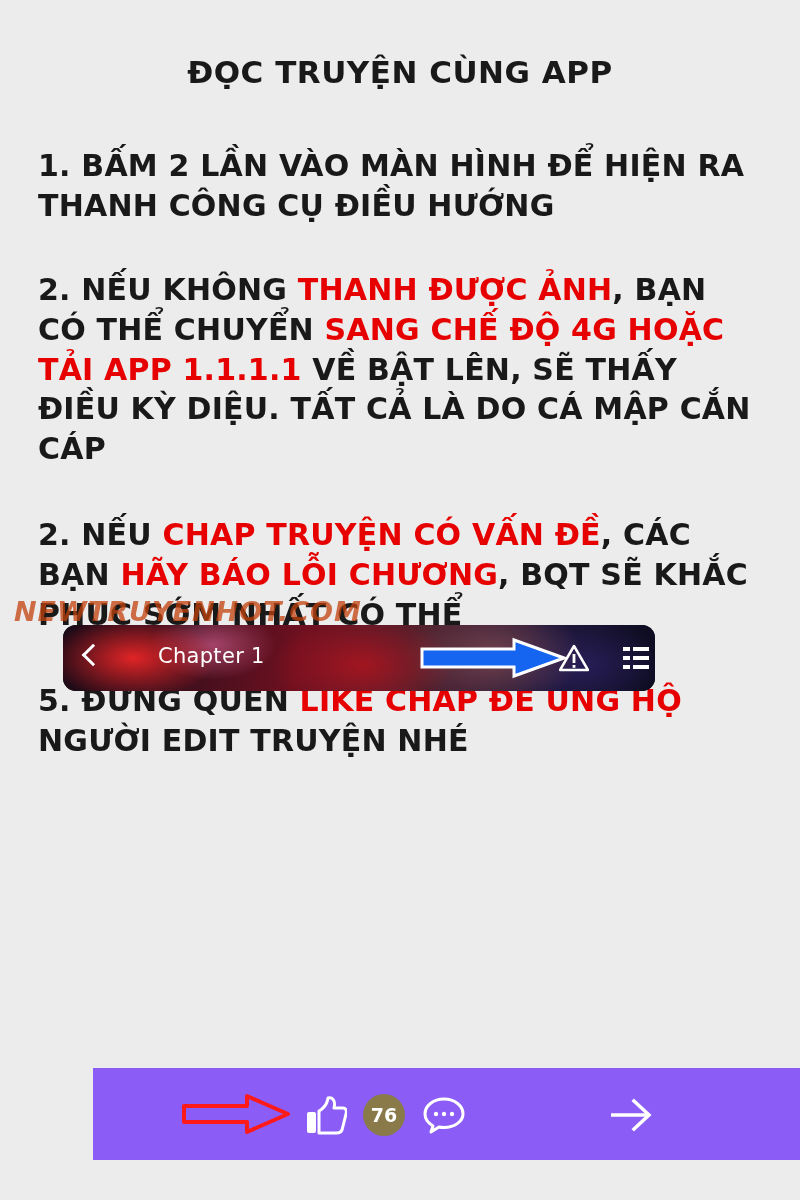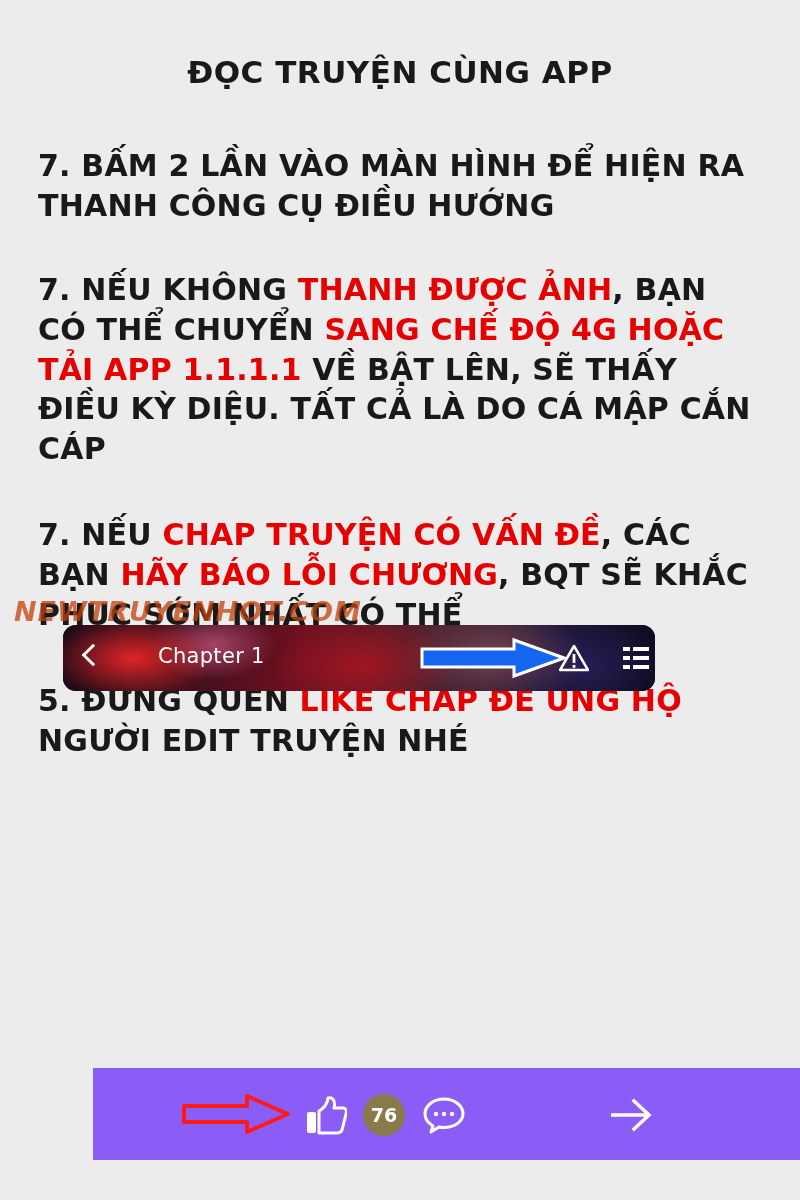--- a/index.html
+++ b/index.html
@@ -185,29 +185,29 @@
   }
 </style>
 </head>
 <body>
 
 <div class="page">
 
   <div class="title">ĐỌC TRUYỆN CÙNG APP</div>
 
   <div class="block b1">
-    <span>7. BẤM 2 LẦN VÀO MÀN HÌNH ĐỂ HIỆN RA THANH CÔNG CỤ ĐIỀU HƯỚNG</span>
+    <span>1. BẤM 2 LẦN VÀO MÀN HÌNH ĐỂ HIỆN RA THANH CÔNG CỤ ĐIỀU HƯỚNG</span>
   </div>
 
   <div class="block b2">
-    <span>7. NẾU KHÔNG </span><span class="red">THANH ĐƯỢC ẢNH</span><span>, BẠN CÓ THỂ CHUYỂN </span><span class="red">SANG CHẾ ĐỘ 4G HOẶC TẢI APP 1.1.1.1</span><span> VỀ BẬT LÊN, SẼ THẤY ĐIỀU KỲ DIỆU. TẤT CẢ LÀ DO CÁ MẬP CẮN CÁP</span>
+    <span>2. NẾU KHÔNG </span><span class="red">THANH ĐƯỢC ẢNH</span><span>, BẠN CÓ THỂ CHUYỂN </span><span class="red">SANG CHẾ ĐỘ 4G HOẶC TẢI APP 1.1.1.1</span><span> VỀ BẬT LÊN, SẼ THẤY ĐIỀU KỲ DIỆU. TẤT CẢ LÀ DO CÁ MẬP CẮN CÁP</span>
   </div>
 
   <div class="block b3">
-    <span>7. NẾU </span><span class="red">CHAP TRUYỆN CÓ VẤN ĐỀ</span><span>, CÁC BẠN </span><span class="red">HÃY BÁO LỖI CHƯƠNG</span><span>, BQT SẼ KHẮC PHỤC SỚM NHẤT CÓ THỂ</span>
+    <span>2. NẾU </span><span class="red">CHAP TRUYỆN CÓ VẤN ĐỀ</span><span>, CÁC BẠN </span><span class="red">HÃY BÁO LỖI CHƯƠNG</span><span>, BQT SẼ KHẮC PHỤC SỚM NHẤT CÓ THỂ</span>
   </div>
 
   <div class="watermark">NEWTRUYENHOT.COM</div>
 
   <div class="chapterbar">
     <div class="cb-bg"></div>
     <div class="cb-left-arrow"></div>
     <div class="cb-title">Chapter 1</div>
 
     <svg class="cb-bluearrow" viewBox="0 0 150 42">

